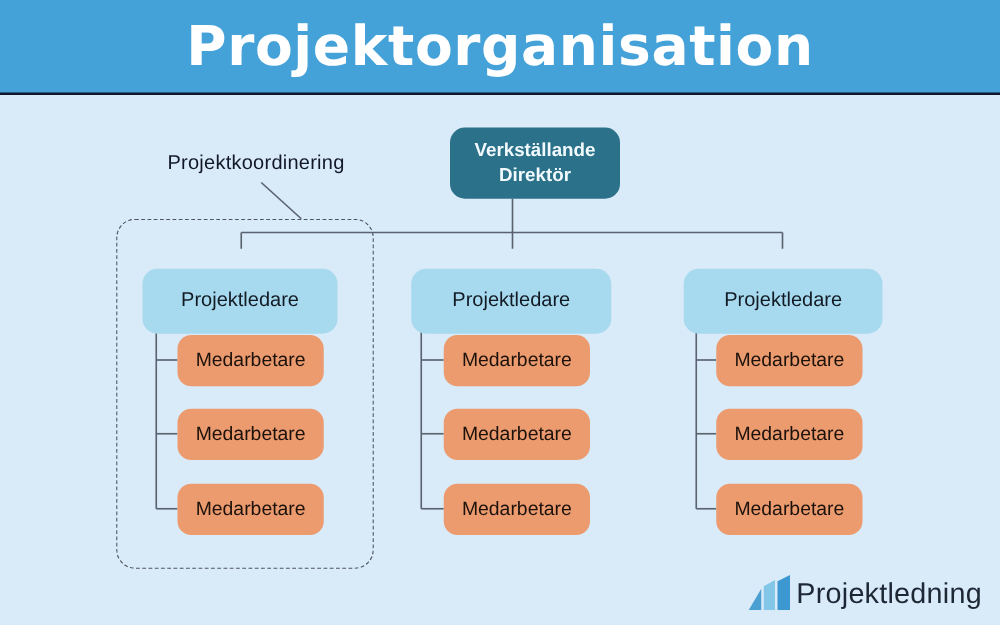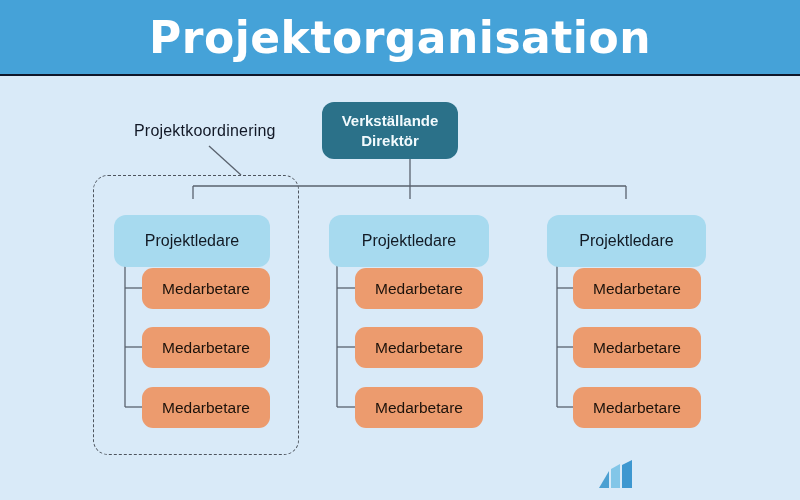--- a/index.html
+++ b/index.html
@@ -25,35 +25,35 @@
     position:absolute;left:93px;top:175px;width:206px;height:280px;
     border:1.5px dashed #4E555E;border-radius:15px;
     box-sizing:border-box;z-index:1;
   }
   .lines{position:absolute;left:0;top:0;z-index:2;pointer-events:none;}
   .node{
     position:absolute;box-sizing:border-box;z-index:3;
     display:flex;align-items:center;justify-content:center;text-align:center;
   }
   .ceo{
-    left:322px;top:102px;width:136px;height:57px;
+    left:360px;top:102px;width:136px;height:57px;
     background:#2B7189;border-radius:12px;
     color:#F2FAFD;font-weight:700;font-size:15px;line-height:1.3;
     padding:0 9px;
   }
   .leader{
     top:199px;height:52px;
     background:#A7DAEF;border-radius:12px;
     color:#121A24;font-size:16px;margin-top:16px;
   }
   .leader.c0{left:114px;width:156px;}
   .leader.c1{left:329px;width:160px;}
   .leader.c2{left:547px;width:159px;}
   .member{
-    width:128px;height:41px;
+    width:117px;height:41px;
     background:#EC9B6E;border-radius:11px;
     color:#1C120B;font-size:15.5px;
   }
   .member.c0{left:142px;}
   .member.c1{left:355px;}
   .member.c2{left:573px;}
   .member.r0{top:268px;}
   .member.r1{top:327px;}
   .member.r2{top:387px;}
   .brand{
@@ -121,13 +121,14 @@
 <div class="node member c2 r0">Medarbetare</div>
 <div class="node member c2 r1">Medarbetare</div>
 <div class="node member c2 r2">Medarbetare</div>
 
 <div class="brand">
   <svg width="36" height="30" viewBox="0 0 36 30">
     <polygon points="1,29 11,12 11,29" fill="#4BA0D2"></polygon>
     <polygon points="13,29 13,10 22,5 22,29" fill="#82C6E8"></polygon>
     <polygon points="24,29 24,6 34,1 34,29" fill="#3D97D0"></polygon>
   </svg>
+  <div class="brand-text">Projektledning</div>
 </div>
 
 </body></html>

